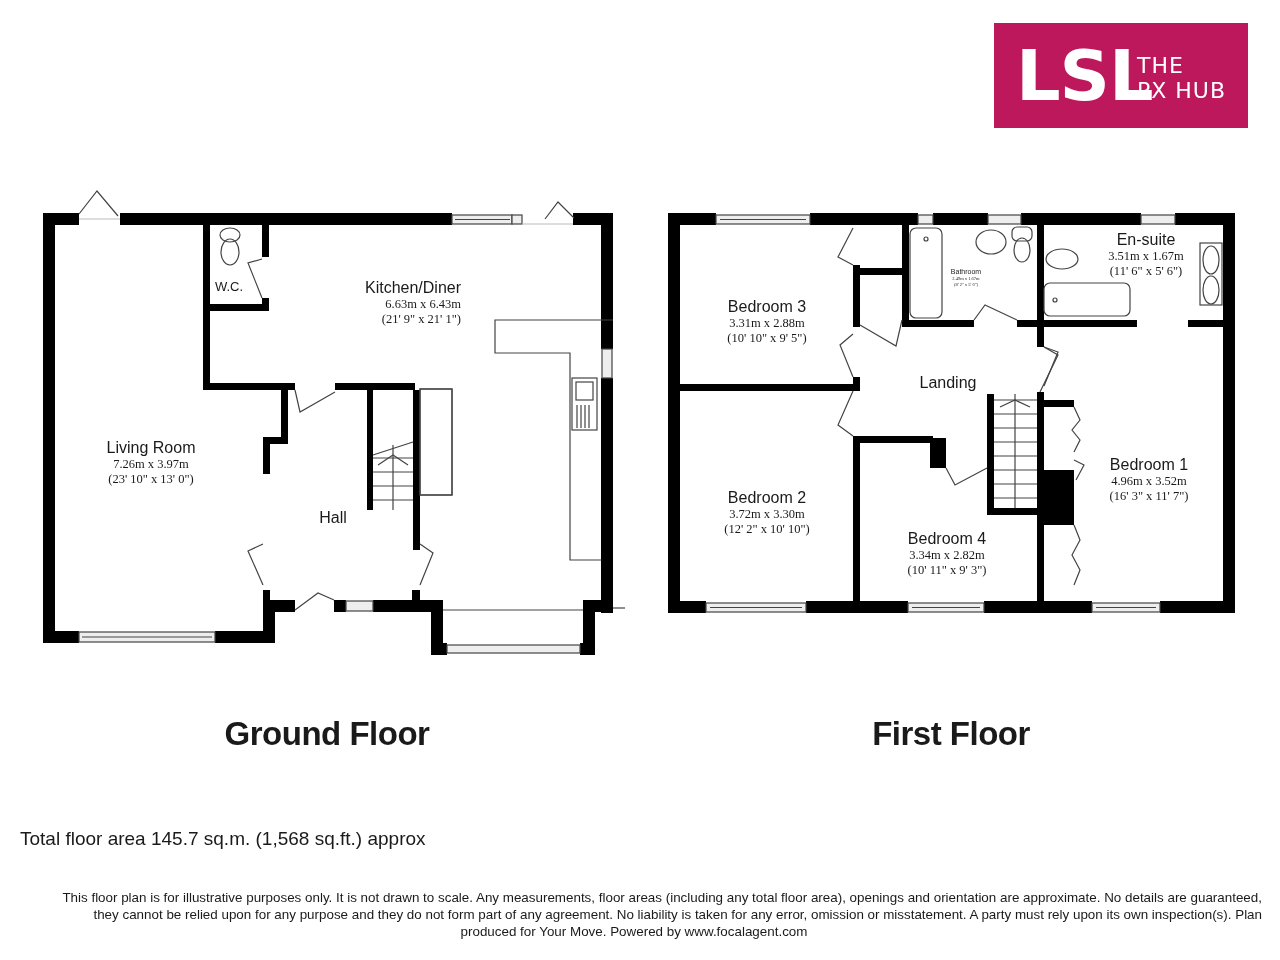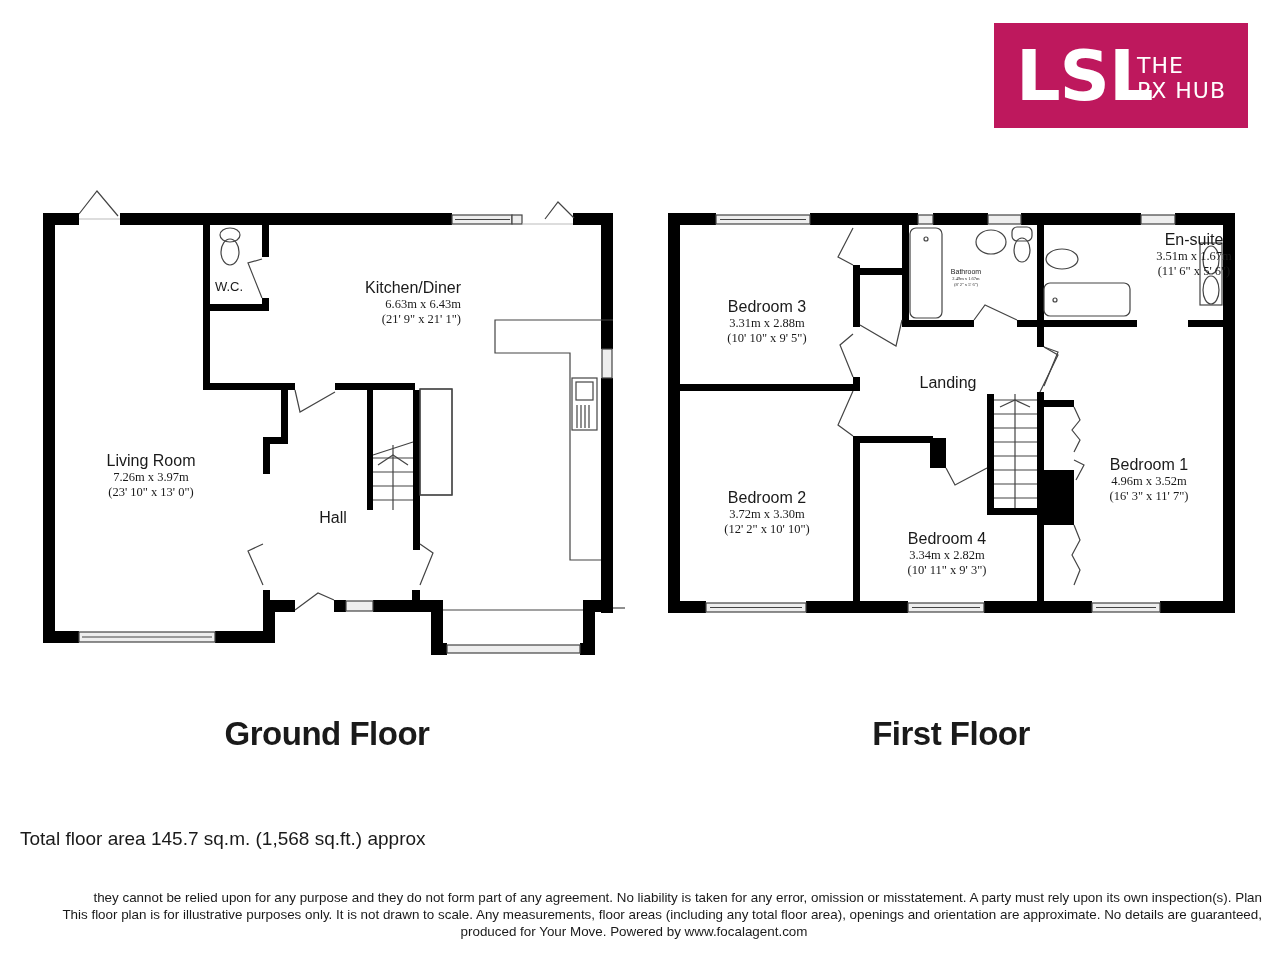--- a/index.html
+++ b/index.html
@@ -239,21 +239,21 @@
     <polyline points="1000,407 1015,400 1030,407"></polyline>
 
     <polyline points="946,468 955,485 987,468"></polyline>
 
     <polyline points="1074,407 1080,420 1072,430 1080,440 1074,452"></polyline>
     <polyline points="1074,460 1084,465 1076,480"></polyline>
     <polyline points="1074,525 1080,540 1072,555 1080,570 1074,585"></polyline>
   </g>
 </svg>
 
-<div class="room-label" style="left:151px; top:451px;">
+<div class="room-label" style="left:151px; top:438px;">
   <div class="room-name">Living Room</div>
   <div class="room-dim">7.26m x 3.97m</div>
   <div class="room-dim">(23' 10" x 13' 0")</div>
 </div>
 <div class="room-label" style="left:413px; top:278px;text-align:right;">
   <div class="room-name">Kitchen/Diner</div>
   <div class="room-dim">6.63m x 6.43m</div>
   <div class="room-dim">(21' 9" x 21' 1")</div>
 </div>
 <div class="room-label" style="left:229px; top:279px; font-size:13px;">
@@ -266,21 +266,21 @@
 <div class="room-label" style="left:767px; top:297px;">
   <div class="room-name">Bedroom 3</div>
   <div class="room-dim">3.31m x 2.88m</div>
   <div class="room-dim">(10' 10" x 9' 5")</div>
 </div>
 <div class="room-label small" style="left:966px; top:268px;">
   <div class="room-name">Bathroom</div>
   <div class="room-dim">2.49m x 1.67m</div>
   <div class="room-dim">(8' 2" x 5' 6")</div>
 </div>
-<div class="room-label" style="left:1146px; top:230px;margin-left:48px;">
+<div class="room-label" style="left:1146px; top:230px;">
   <div class="room-name">En-suite</div>
   <div class="room-dim">3.51m x 1.67m</div>
   <div class="room-dim">(11' 6" x 5' 6")</div>
 </div>
 <div class="room-label" style="left:948px; top:373px;">
   <div class="room-name">Landing</div>
 </div>
 <div class="room-label" style="left:767px; top:488px;">
   <div class="room-name">Bedroom 2</div>
   <div class="room-dim">3.72m x 3.30m</div>
@@ -295,16 +295,16 @@
   <div class="room-name">Bedroom 1</div>
   <div class="room-dim">4.96m x 3.52m</div>
   <div class="room-dim">(16' 3" x 11' 7")</div>
 </div>
 
 <div class="floor-title" style="left:327px;">Ground Floor</div>
 <div class="floor-title" style="left:951px;">First Floor</div>
 
 <div class="total-area">Total floor area 145.7 sq.m. (1,568 sq.ft.) approx</div>
 <div class="disclaimer">
+  <div class="l1">This floor plan is for illustrative purposes only. It is not drawn to scale. Any measurements, floor areas (including any total floor area), openings and orientation are approximate. No details are guaranteed,</div>
   <div class="l1">they cannot be relied upon for any purpose and they do not form part of any agreement. No liability is taken for any error, omission or misstatement. A party must rely upon its own inspection(s).  Plan</div>
-  <div class="l1">This floor plan is for illustrative purposes only. It is not drawn to scale. Any measurements, floor areas (including any total floor area), openings and orientation are approximate. No details are guaranteed,</div>
   <div style="padding-left:6px;">produced for Your Move. Powered by www.focalagent.com</div>
 </div>
 
 </body></html>

